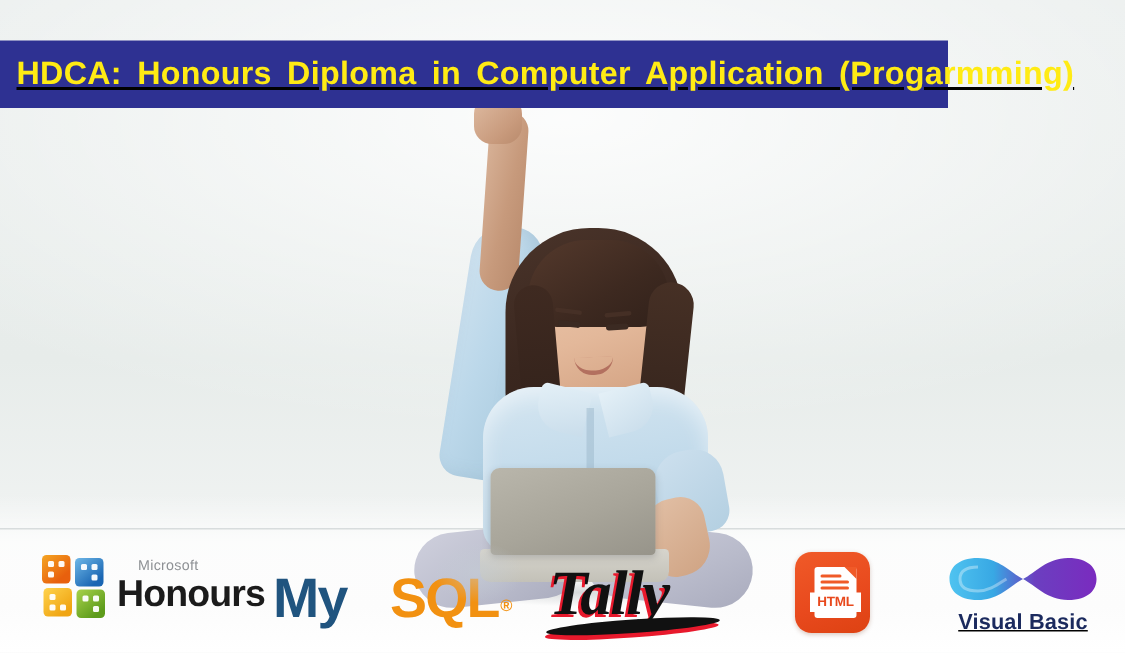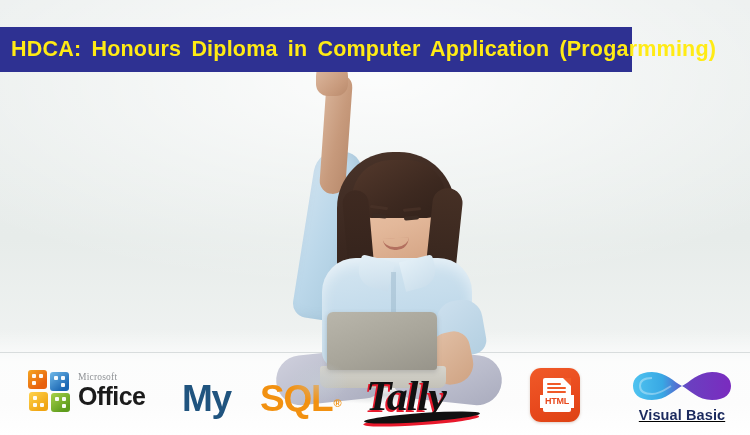--- a/index.html
+++ b/index.html
@@ -216,20 +216,21 @@
   .banner {
     position: absolute;
     left: 0;
     top: 27px;
     width: 632px;
     height: 45px;
     background: #2e3192;
     display: flex;
     align-items: center;
     z-index: 40;
+    text-decoration: underline;
   }
   .banner-text {
     color: #ffeb14;
     font-family: "Liberation Sans", sans-serif;
     font-weight: bold;
     font-size: 21.5px;
     letter-spacing: 0.2px;
     word-spacing: 4px;
     white-space: nowrap;
     padding-left: 11px;
@@ -264,21 +265,22 @@
     position: absolute;
     width: 4px; height: 4px;
     background: rgba(255,255,255,0.95);
     border-radius: 1px;
   }
   .office-word { margin-left: 8px; line-height: 1; }
   .office-ms {
     font-size: 9.5px;
     color: #8e9195;
     letter-spacing: .2px;
-    font-family: Liberation Serif, serif;
+    font-family: Liberation Sans, sans-serif;
+    margin-left: 14px;
   }
   .office-big {
     font-size: 25px;
     font-weight: bold;
     color: #1b1b1b;
     letter-spacing: -0.6px;
     margin-top: 1px;
     font-family: "Liberation Sans", sans-serif;
   }
 
@@ -456,21 +458,21 @@
             <i style="left:11px;top:11px"></i>
           </div>
         <div class="osq br">
             <i style="left:4px;top:4px"></i>
             <i style="left:11px;top:4px"></i>
             <i style="left:11px;top:11px"></i>
           </div>
       </div>
       <div class="office-word">
         <div class="office-ms">Microsoft</div>
-        <div class="office-big">Office</div>
+        <div class="office-big">Honours</div>
       </div>
     </div>
 
     <div class="logo logo-mysql">
       <div class="mysql-dolphin"></div>
       <div class="mysql-word"><span class="mysql-my">My</span><span class="mysql-sql">SQL</span><span class="mysql-r">®</span></div>
     </div>
 
     <div class="logo logo-tally">
       <div class="tally-wrap">

